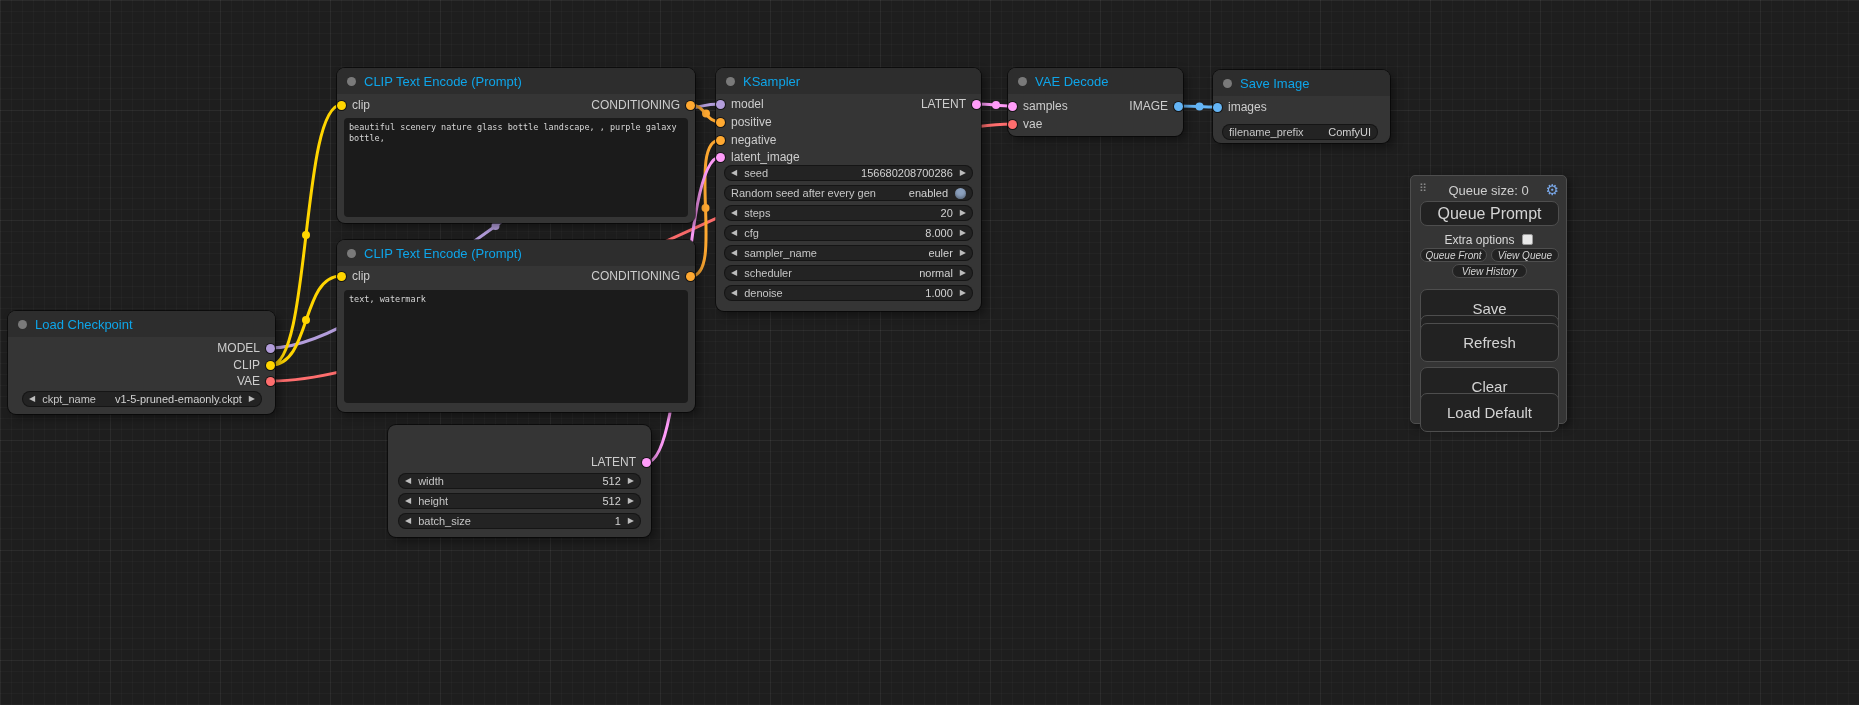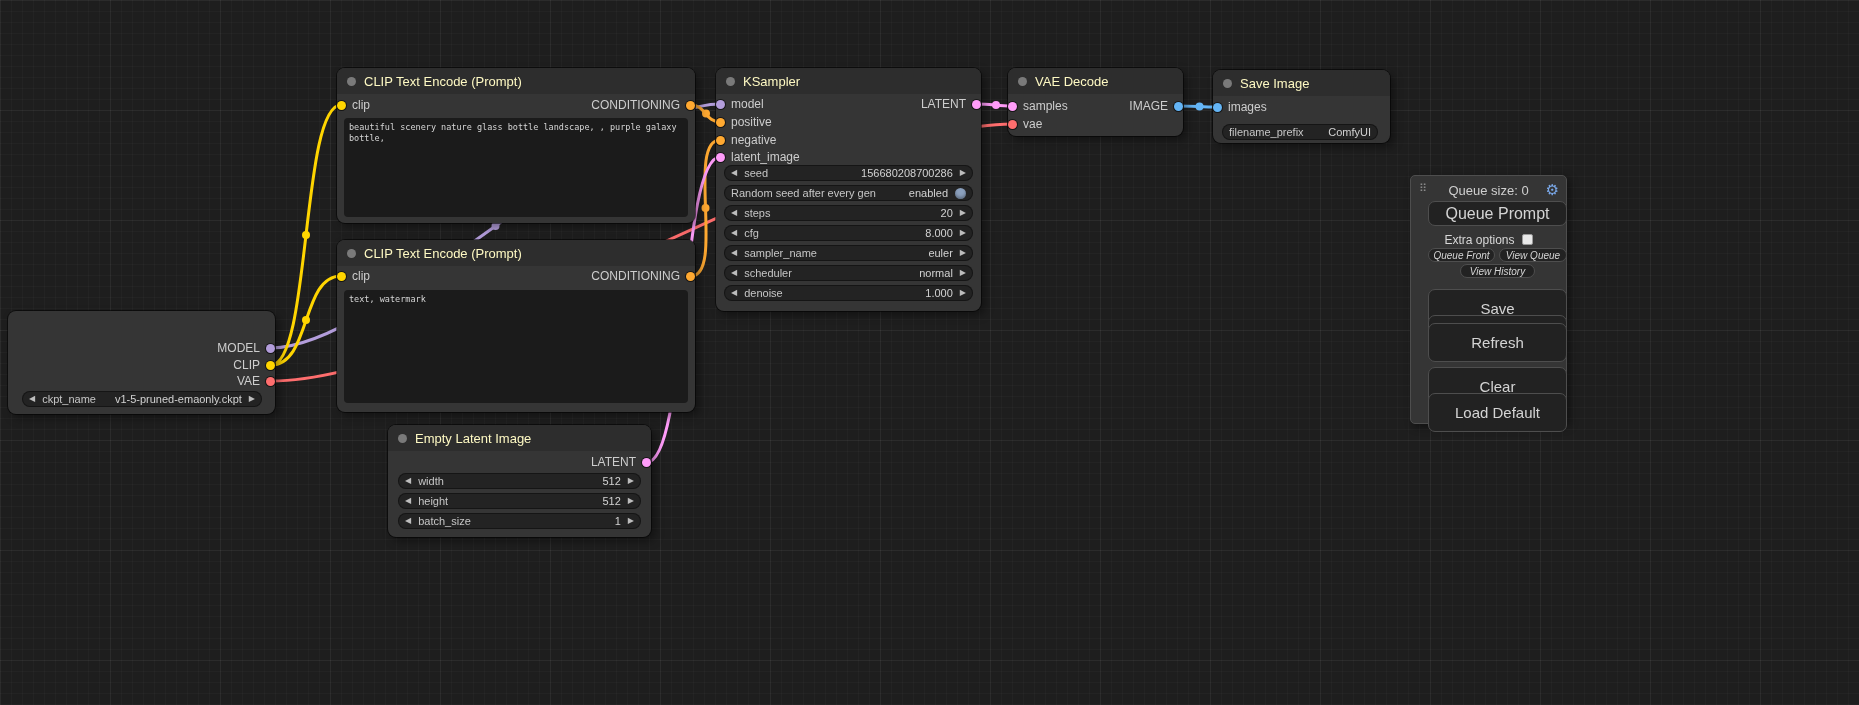--- a/index.html
+++ b/index.html
@@ -11,21 +11,21 @@
       linear-gradient(90deg, rgba(255,255,255,.025) 1px, transparent 1px),
       linear-gradient(rgba(255,255,255,.035) 1px, transparent 1px),
       linear-gradient(90deg, rgba(255,255,255,.035) 1px, transparent 1px);
     background-size:11px 11px,11px 11px,110px 110px,110px 110px;}
   #wires{position:absolute;left:0;top:0;z-index:1;pointer-events:none;}
   .node{position:absolute;background:#353535;border-radius:8px;z-index:2;
     box-shadow:0 0 0 1px rgba(0,0,0,.55), 4px 4px 10px rgba(0,0,0,.4);}
   .node-title{position:absolute;left:0;right:0;top:0;height:26px;background:#2d2d2d;
     border-radius:8px 8px 0 0;display:flex;align-items:center;gap:8px;padding:0 10px;}
   .title-dot{width:9px;height:9px;border-radius:50%;background:#7a7a7a;flex:0 0 auto;}
-  .title-text{font-size:13px;color:#fef9c3;white-space:nowrap;}
+  .title-text{font-size:13px;color:#0ea5e9;white-space:nowrap;}
   .slot{position:absolute;height:16px;display:flex;align-items:center;gap:6px;
     font-size:12px;color:#cdcdcd;}
   .slot.in{left:0;}
   .slot.out{right:0;flex-direction:row-reverse;}
   .dot{width:9px;height:9px;border-radius:50%;background:currentColor;
     box-shadow:0 0 0 1px rgba(15,15,15,.8);flex:0 0 auto;}
   .widget{position:absolute;left:10px;right:10px;height:16px;background:#232323;
     border-radius:8px;display:flex;align-items:center;gap:7px;padding:0 7px;
     font-size:11px;color:#c6c6c6;box-shadow:inset 0 0 0 1px rgba(0,0,0,.4);}
   .widget .arrow{font-size:8px;color:#bdbdbd;line-height:1;}
@@ -38,21 +38,21 @@
     font-family:"DejaVu Sans Mono",monospace;font-size:8.5px;line-height:11px;}
   #menu{position:absolute;left:1410px;top:175px;width:157px;height:249px;z-index:3;
     background:#353535;border:1px solid #4e4e4e;border-radius:5px;
     box-shadow:3px 3px 9px rgba(0,0,0,.45);}
   .menu-header{position:absolute;left:0;right:0;top:6px;height:16px;display:flex;
     align-items:center;justify-content:center;font-size:13px;color:#cfcfcf;}
   .drag{position:absolute;left:8px;top:0;color:#8a8a8a;font-size:11px;}
   .gear{position:absolute;right:7px;top:-1px;color:#7aa8e8;font-size:15px;}
   .btn{position:absolute;left:9px;width:139px;background:#222;border:1px solid #4e4e4e;
     border-radius:7px;color:#d4d4d4;text-align:center;font-family:inherit;cursor:pointer;
-    display:flex;align-items:center;justify-content:center;margin-left:8px;}
+    display:flex;align-items:center;justify-content:center;}
   .btn.qp{top:25px;height:25px;font-size:16px;}
   .btn.big{height:39px;font-size:15px;}
   .btn.small{height:14px;font-size:10px;border-radius:8px;width:auto;padding:0 4px;font-style:italic;}
   .extra-row{position:absolute;left:0;right:0;top:57px;height:13px;display:flex;
     align-items:center;justify-content:center;gap:7px;font-size:12px;color:#d8d8d8;}
   .checkbox{width:11px;height:11px;background:#e9e9e9;border:1px solid #9a9a9a;border-radius:2px;}
 </style>
 </head>
 <body>
 
@@ -77,20 +77,24 @@
     <circle fill="currentColor" cx="641.5" cy="252.5" r="4" style="color: rgb(255, 110, 110);"></circle>
     <circle fill="currentColor" cx="706" cy="113.5" r="4" style="color: rgb(255, 169, 49);"></circle>
     <circle fill="currentColor" cx="705.5" cy="208" r="4" style="color: rgb(255, 169, 49);"></circle>
     <circle fill="currentColor" cx="683.5" cy="309.5" r="4" style="color: rgb(255, 156, 249);"></circle>
     <circle fill="currentColor" cx="996" cy="105" r="4" style="color: rgb(255, 156, 249);"></circle>
     <circle fill="currentColor" cx="1199.5" cy="106.5" r="4" style="color: rgb(100, 181, 246);"></circle>
   </g>
 </svg>
 
 <div class="node" style="left:8px;top:311px;width:267px;height:103px;">
+  <div class="node-title">
+    <span class="title-dot"></span>
+    <span class="title-text">Load Checkpoint</span>
+  </div>
   <div class="slot out" style="top:29px">
     <span class="dot" style="color: rgb(179, 157, 219);"></span>
     <span>MODEL</span>
   </div>
   <div class="slot out" style="top:46px">
     <span class="dot" style="color: rgb(255, 213, 0);"></span>
     <span>CLIP</span>
   </div>
   <div class="slot out" style="top:62px">
     <span class="dot" style="color: rgb(255, 110, 110);"></span>
@@ -131,24 +135,20 @@
     <span>clip</span>
   </div>
   <div class="slot out" style="top:28px">
     <span class="dot" style="color: rgb(255, 169, 49);"></span>
     <span>CONDITIONING</span>
   </div>
   <textarea class="prompt" style="top: 50px; height: 113px;" spellcheck="false">text, watermark</textarea>
 </div>
 
 <div class="node" style="left:388px;top:425px;width:263px;height:112px;">
-  <div class="node-title">
-    <span class="title-dot"></span>
-    <span class="title-text">Empty Latent Image</span>
-  </div>
   <div class="slot out" style="top:29px">
     <span class="dot" style="color: rgb(255, 156, 249);"></span>
     <span>LATENT</span>
   </div>
   <div class="widget" style="top:48px">
     <span class="arrow">◀</span>
     <span>width</span>
     <span class="spacer"></span>
     <span class="wvalue">512</span>
     <span class="arrow">▶</span>

